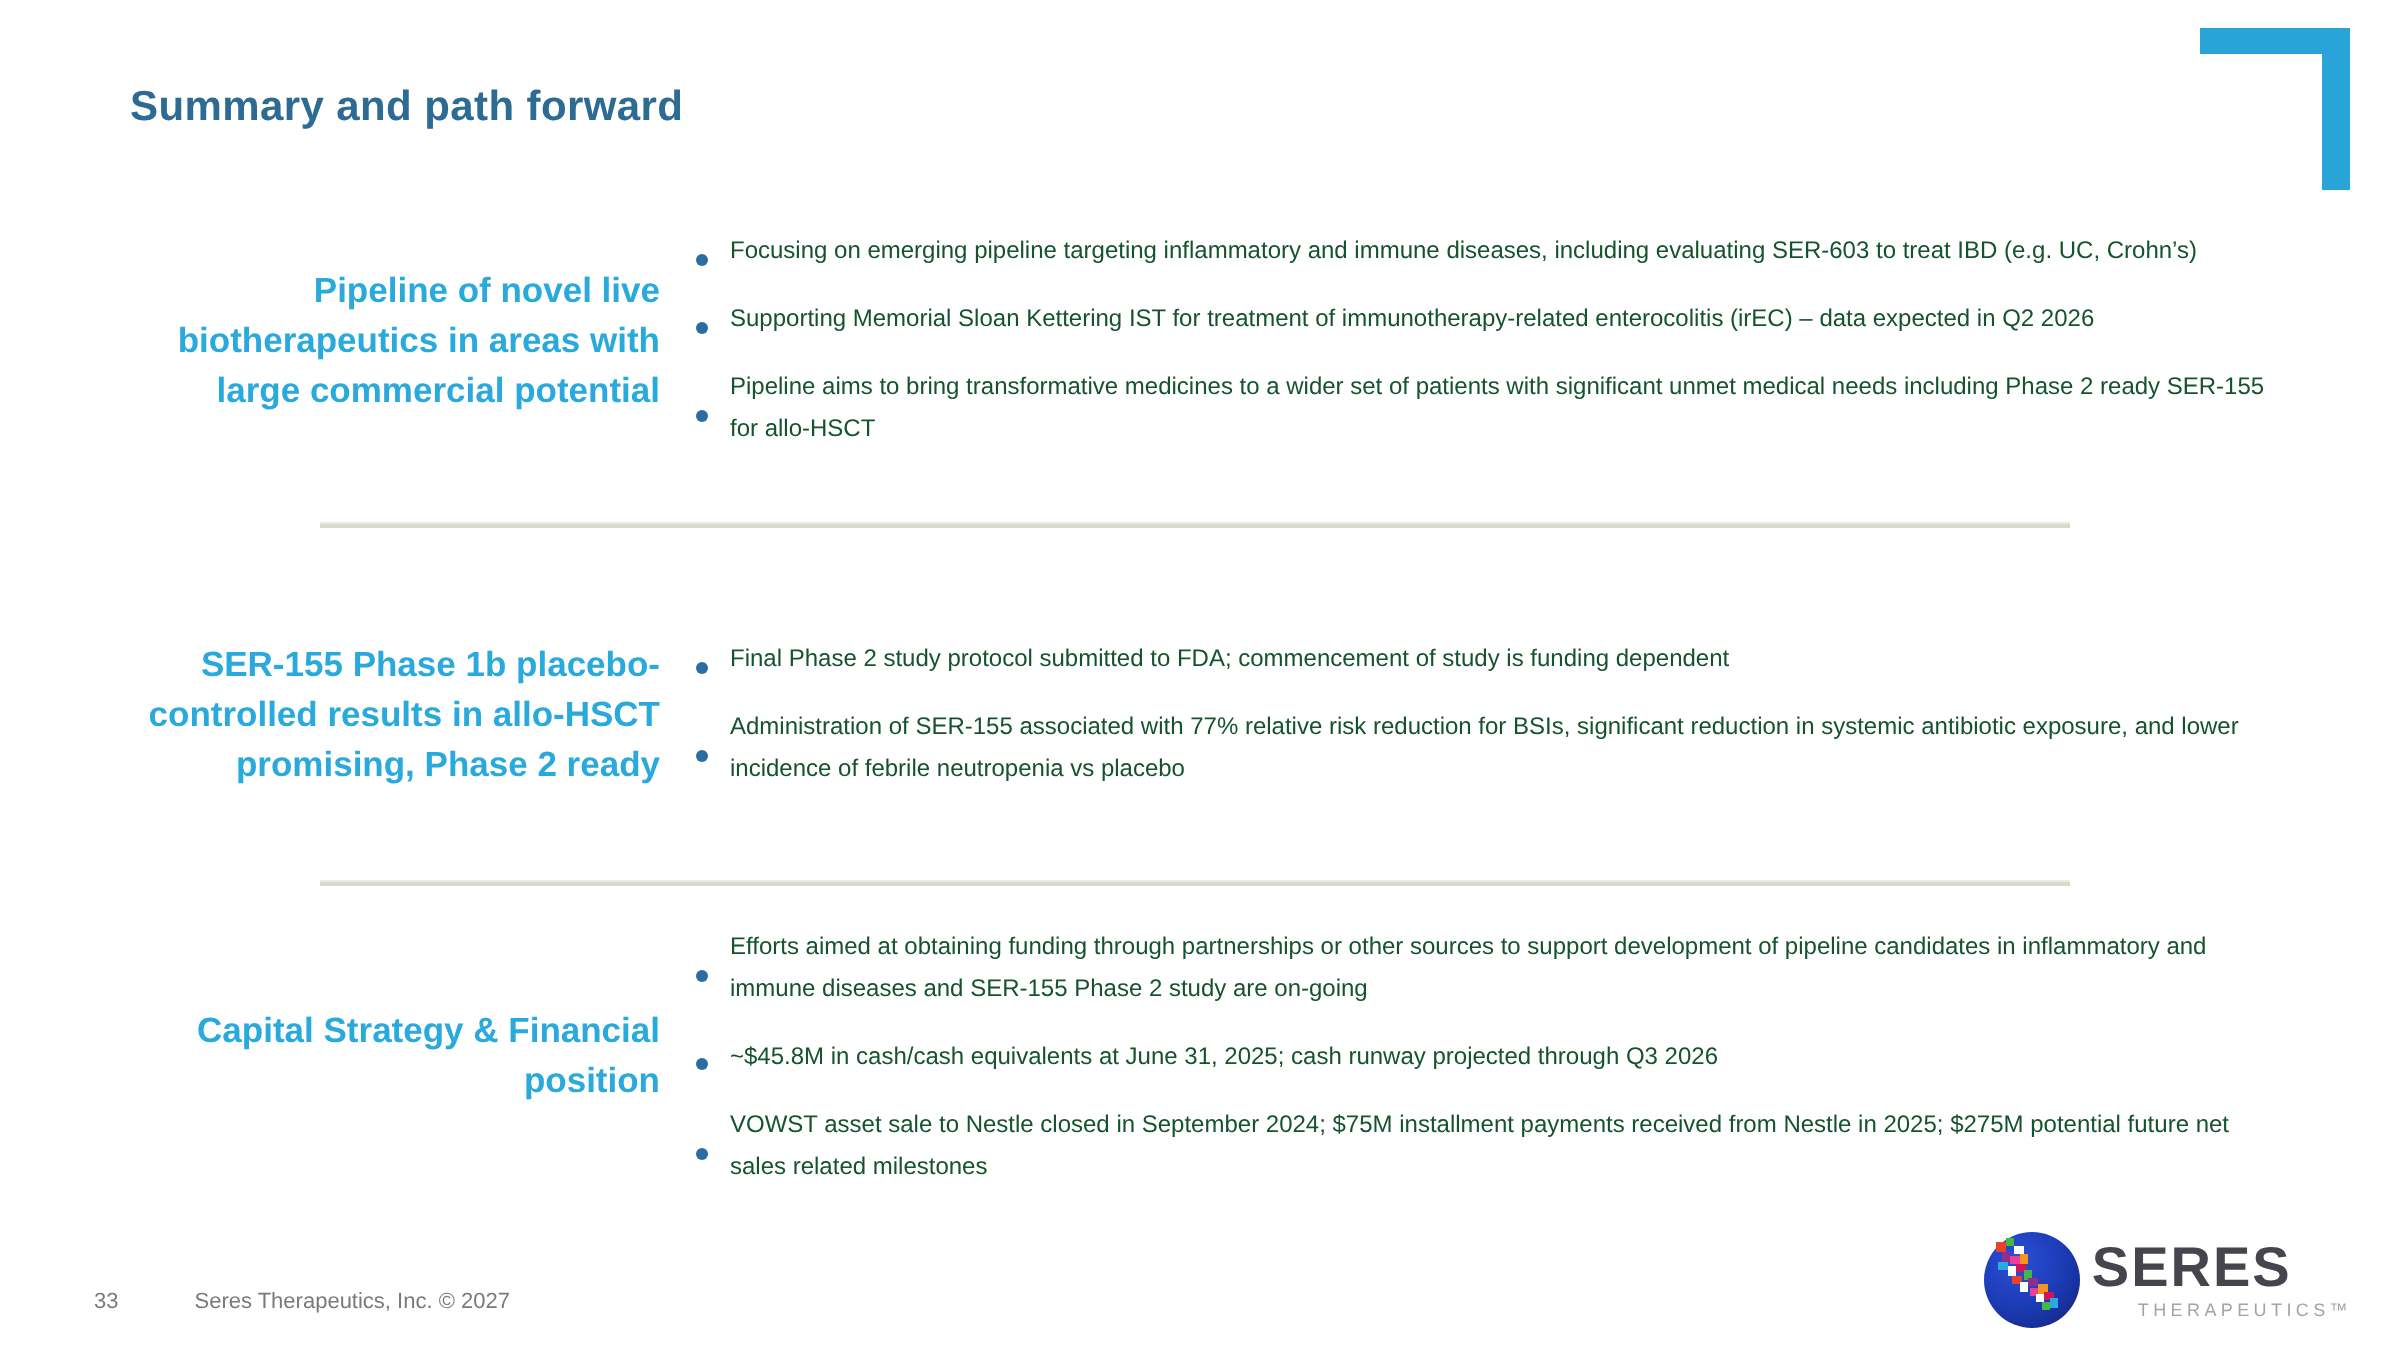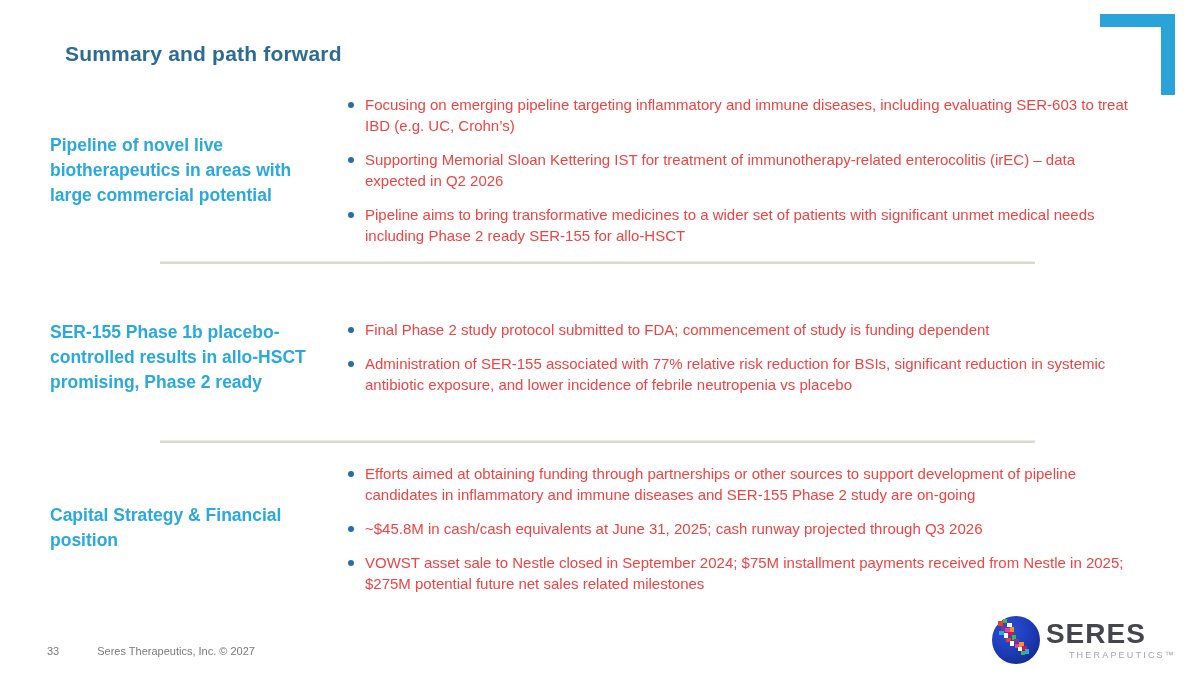--- a/index.html
+++ b/index.html
@@ -40,41 +40,41 @@
     display: flex;
     align-items: center;
   }
   .row-1 { top: 88px;  height: 164px; }
   .row-2 { top: 284px; height: 146px; }
   .row-3 { top: 450px; height: 156px; }
 
   .section-heading {
     width: 300px;
     flex: 0 0 300px;
-    text-align: left;
+    text-align: right;
     color: #29a9dc;
     font-weight: bold;
     font-size: 17.5px;
     line-height: 25px;
     padding: 0 10px;
   }
   .section-bullets {
     flex: 1;
     padding-left: 8px;
     display: flex;
     flex-direction: column;
     gap: 13px;
     max-width: 800px;
   }
   .bullet-item {
     display: flex;
-    align-items: flex-start;
-    font-size: 15px;
+    align-items: center;
+    font-size: 12px;
     line-height: 21px;
-    color: #ef4444;
+    color: #14532d;
   }
   .bullet-dot {
     flex: 0 0 auto;
     width: 6px; height: 6px;
     border-radius: 50%;
     background: #2b6ca3;
     margin: 8px 11px 0 0;
   }
   .bullet-text { flex: 1; }
 

